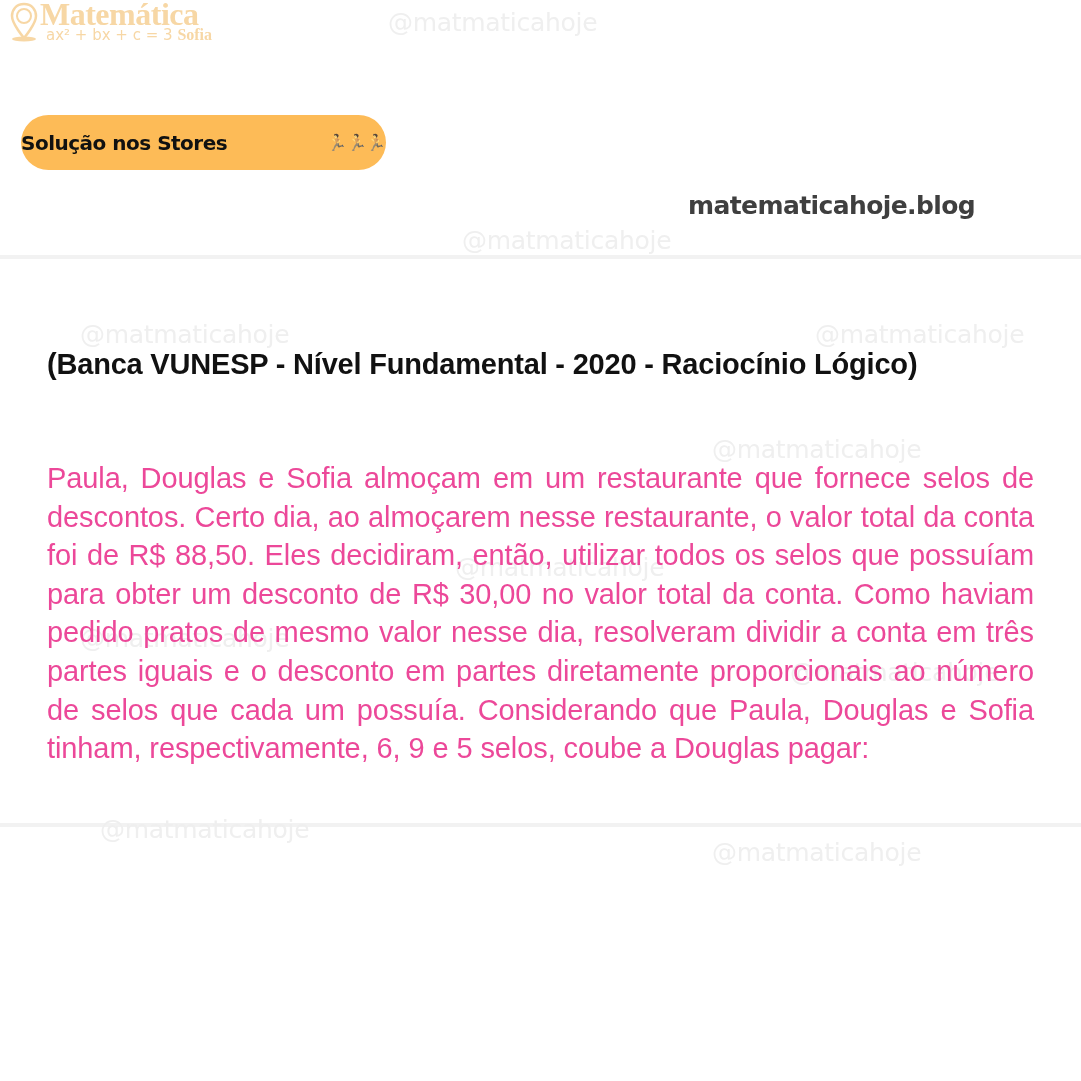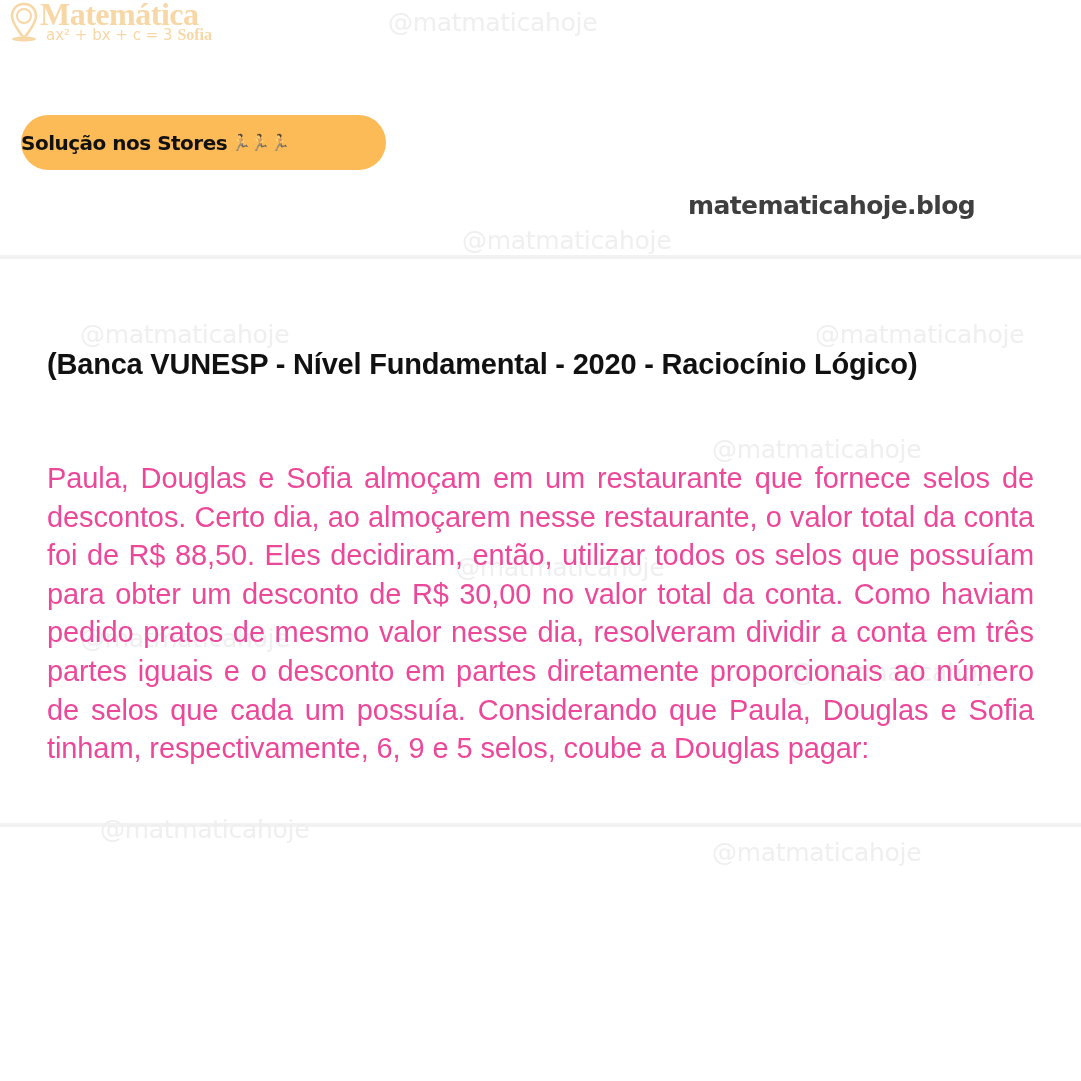--- a/index.html
+++ b/index.html
@@ -39,22 +39,23 @@
     }
     .logo-formula b { font-family: "Liberation Serif", serif; font-size: 16px; }
     .logo-pin {
       position: absolute; left: 2px; top: 2px; width: 28px; height: 40px;
     }
     .pill {
       background: #fdbb57;
       border-radius: 28px;
       font-family: "DejaVu Sans", sans-serif;
       font-weight: bold; color: #111;
-      display: flex; align-items: center; justify-content: flex-start;
+      display: flex; align-items: center; justify-content: space-between;
       text-align: center;
+      gap: 46px;
     }
     .stores-pill {
       left: 21px; top: 63px; width: 365px; height: 55px;
       font-size: 20px; letter-spacing: -0.5px;
     }
     .runners { font-size: 16px; margin-left: 4px; filter: sepia(0.6); }
     .blog-top {
       left: 688px; top: 84px;
       font-family: "DejaVu Sans", sans-serif; font-weight: bold;
       font-size: 25px; color: #3f3f3f; letter-spacing: -0.6px;

